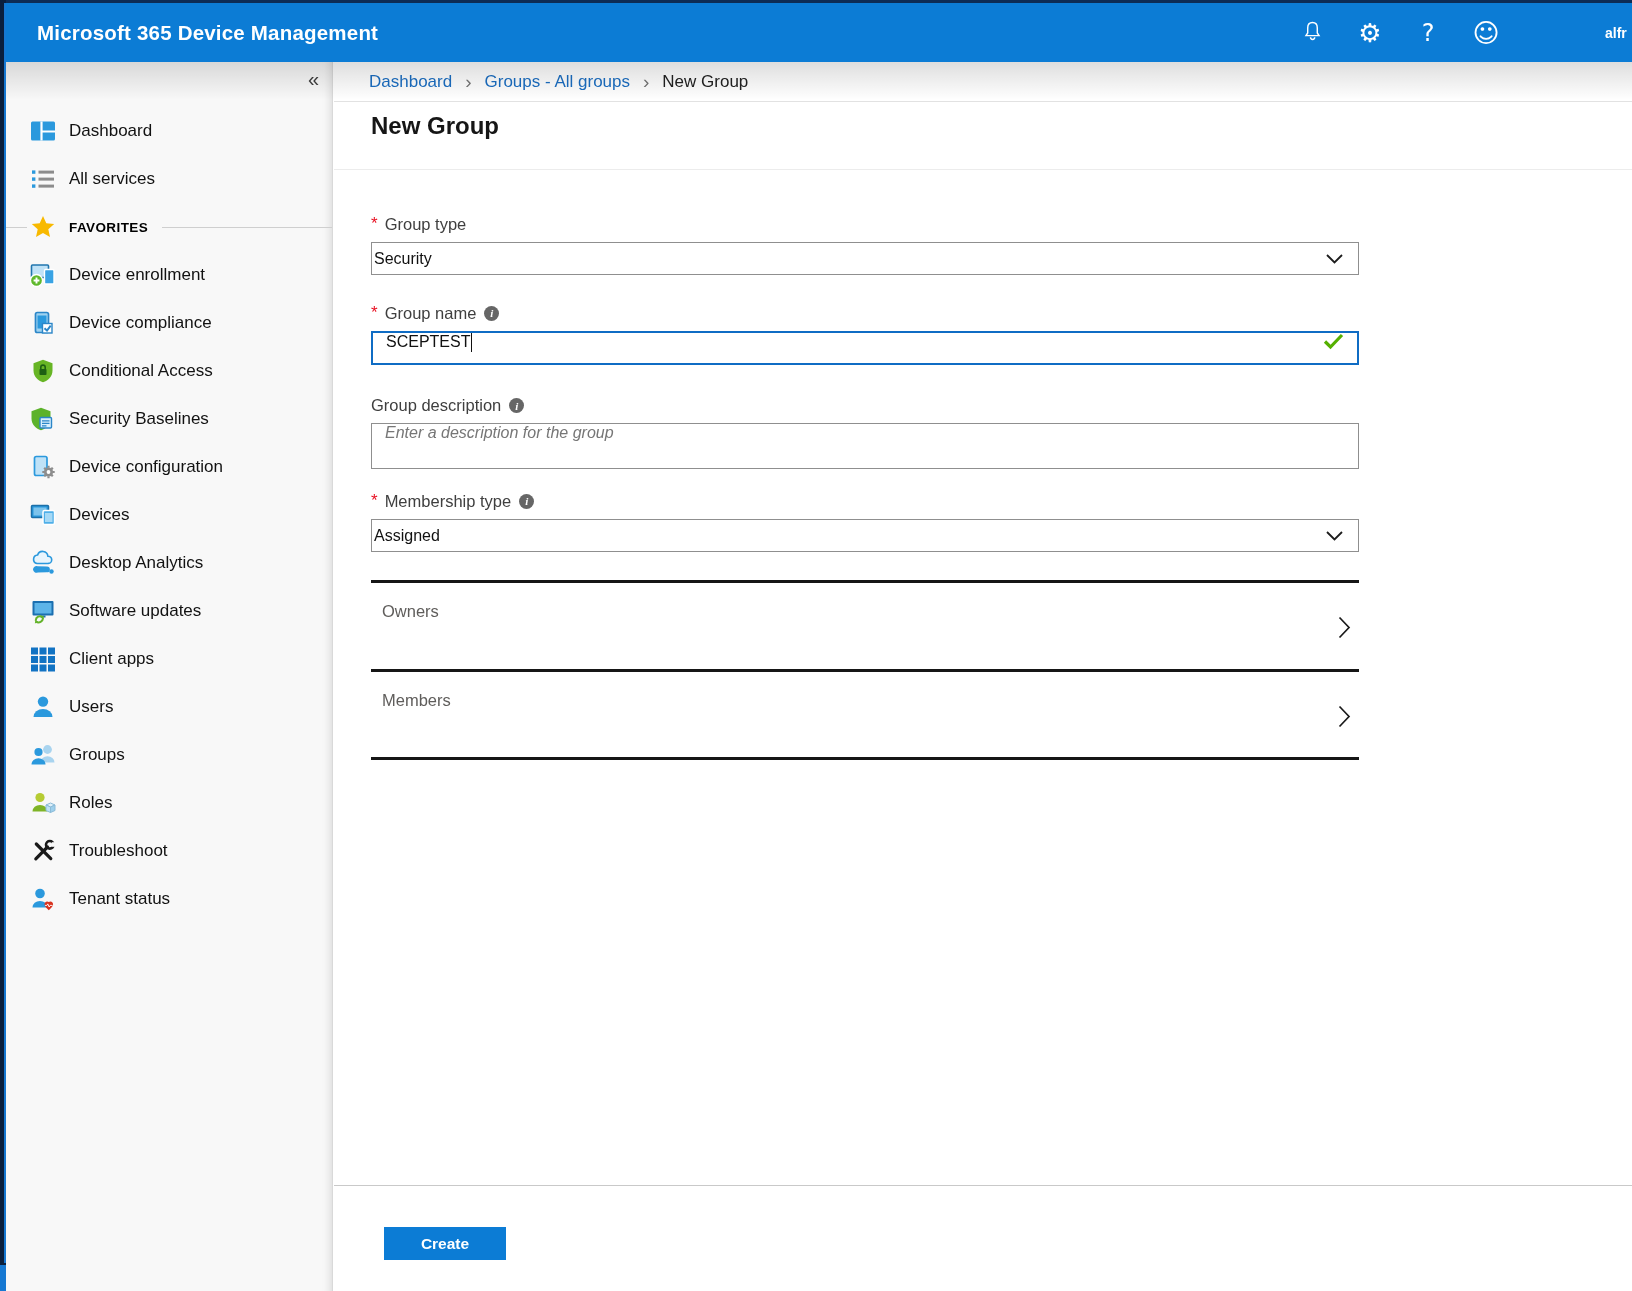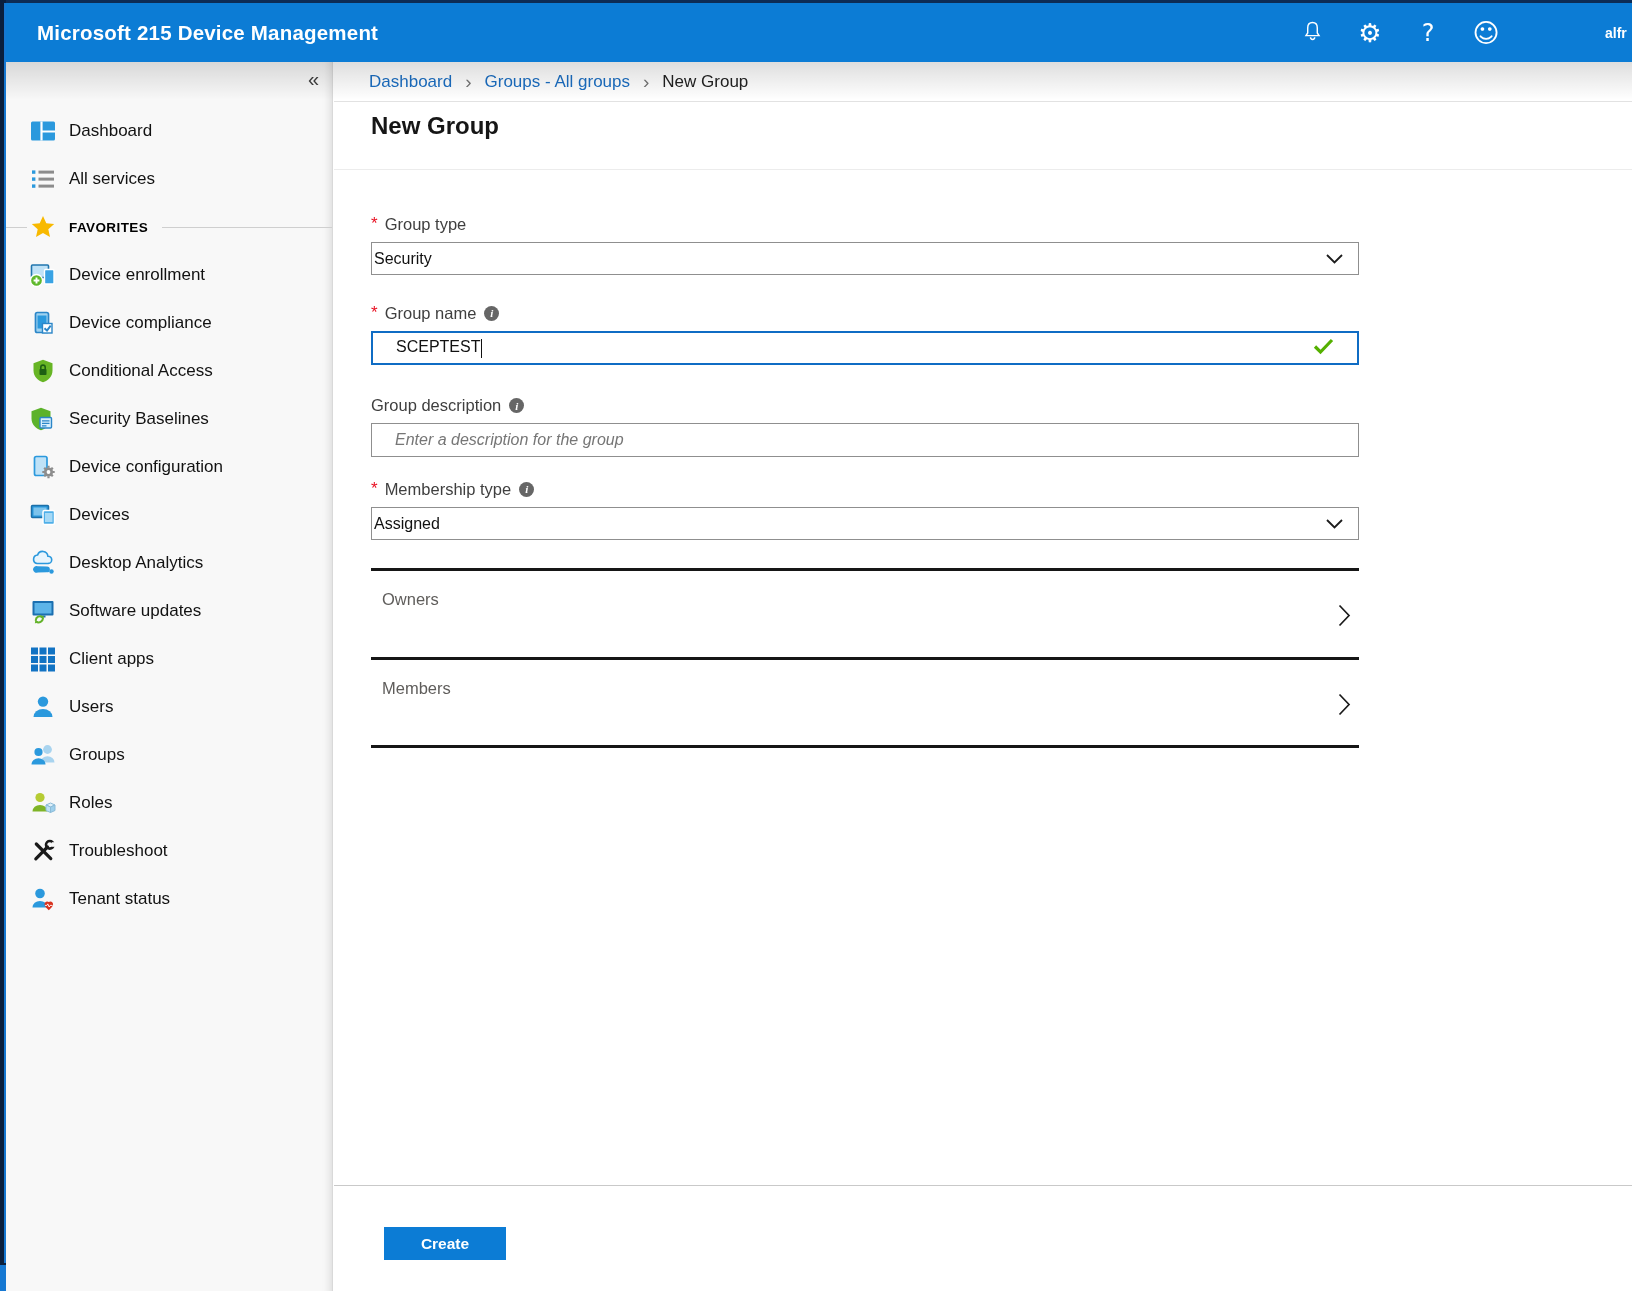--- a/index.html
+++ b/index.html
@@ -58,23 +58,23 @@
   .page-title { font-size:24px; font-weight:700; color:#161616; }
 
   .form { margin-left:37px; width:988px; padding-top:44px; }
   .f-label { display:flex; align-items:center; font-size:16.5px; color:#3f3f3f; margin-bottom:8px; }
   .req { color:#e81123; margin-right:7px; font-size:17px; }
   .info-dot { width:15px; height:15px; border-radius:50%; background:#666; color:#fff; font-size:11px; font-style:italic;
     font-weight:700; display:inline-flex; align-items:center; justify-content:center; margin-left:8px;
     font-family:"Liberation Serif",serif; cursor:default; }
   .select-box { height:33px; border:1.5px solid #8f8f8f; background:#fff; display:flex; align-items:center;
     justify-content:space-between; padding:0 15px 0 2px; font-size:16px; color:#111; cursor:pointer; }
-  .input-box { height:34px; border:2px solid #0f6cc4; background:#fff; display:flex; align-items:center;
-    justify-content:space-between; padding:0 23px; font-size:16px; color:#111; cursor:text; }
-  .input-box.plain { height:34px; border:1.5px solid #8f8f8f; justify-content:flex-start; }
+  .input-box { height:34px; border:2px solid #0f6cc4; background:#fff; display:flex; align-items:flex-start;
+    justify-content:space-between; padding:0 13px; font-size:16px; color:#111; cursor:text; }
+  .input-box.plain { height:46px; border:1.5px solid #8f8f8f; justify-content:flex-start; }
   .caret { display:inline-block; width:1px; height:19px; background:#111; margin-left:1px; vertical-align:middle; }
   .placeholder { font-style:italic; color:#767676; font-size:16px; }
   .m1 { margin-top:28px; } .m2 { margin-top:31px; } .m3 { margin-top:22px; } .m4 { margin-top:28px; }
 
   .picker { position:relative; border-top:3px solid #161616; height:89px; padding:19px 8px 0 11px; cursor:pointer; }
   .picker.members { height:88px; }
   .picker-label { font-size:16.5px; color:#5f5d5b; }
   .pick-chevron { position:absolute; right:8px; top:33px; }
   .picker-end { border-top:3px solid #161616; height:0; }
 
@@ -85,21 +85,21 @@
 </head>
 <body>
 
 <div class="frame-top"></div>
 <div class="frame-left">
   <div class="accent"></div>
   <div class="thumb"></div>
 </div>
 
 <header class="topbar">
-  <div class="topbar-title">Microsoft 215 Device Management</div>
+  <div class="topbar-title">Microsoft 365 Device Management</div>
   <div class="topbar-actions">
     <div class="tb-btn">
       <span>
         <svg width="23" height="24" viewBox="0 0 24 24">
           <path d="M12 3.2 C8.8 3.2 7 5.6 7 8.8 V14 L5.2 16.8 H18.8 L17 14 V8.8 C17 5.6 15.2 3.2 12 3.2 Z" fill="none" stroke="#fff" stroke-width="1.5"></path>
           <path d="M9.9 18.6 a2.2 2.2 0 0 0 4.4 0" fill="none" stroke="#fff" stroke-width="1.5"></path>
         </svg>
       </span>
     </div>
     <div class="tb-btn">

